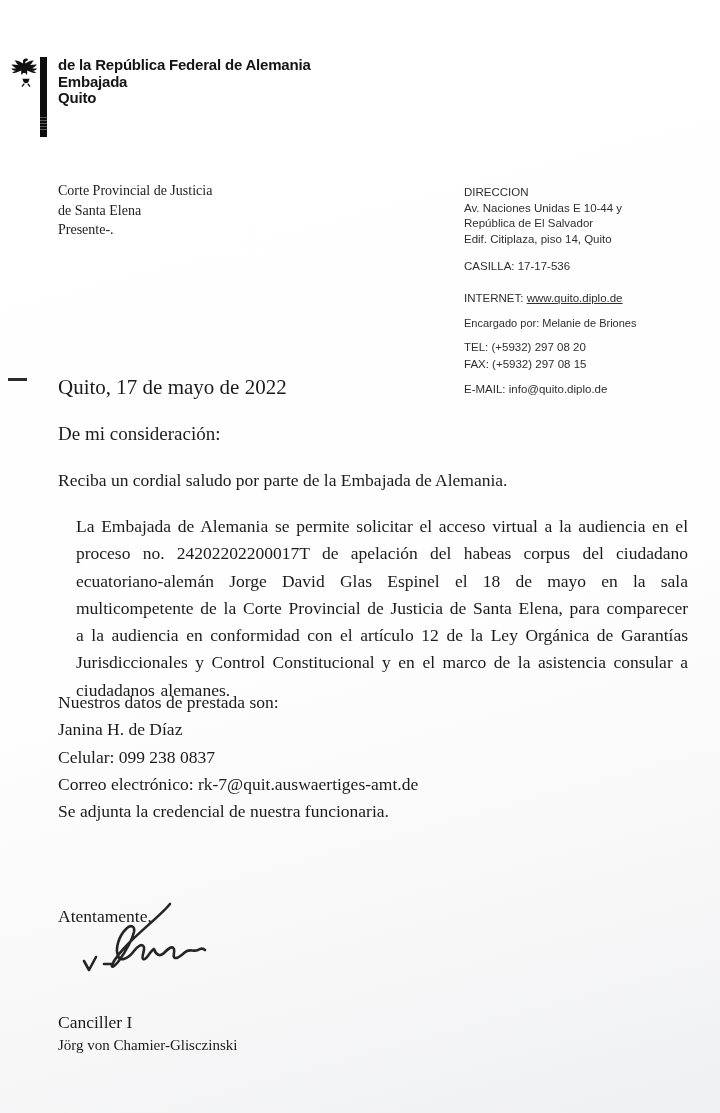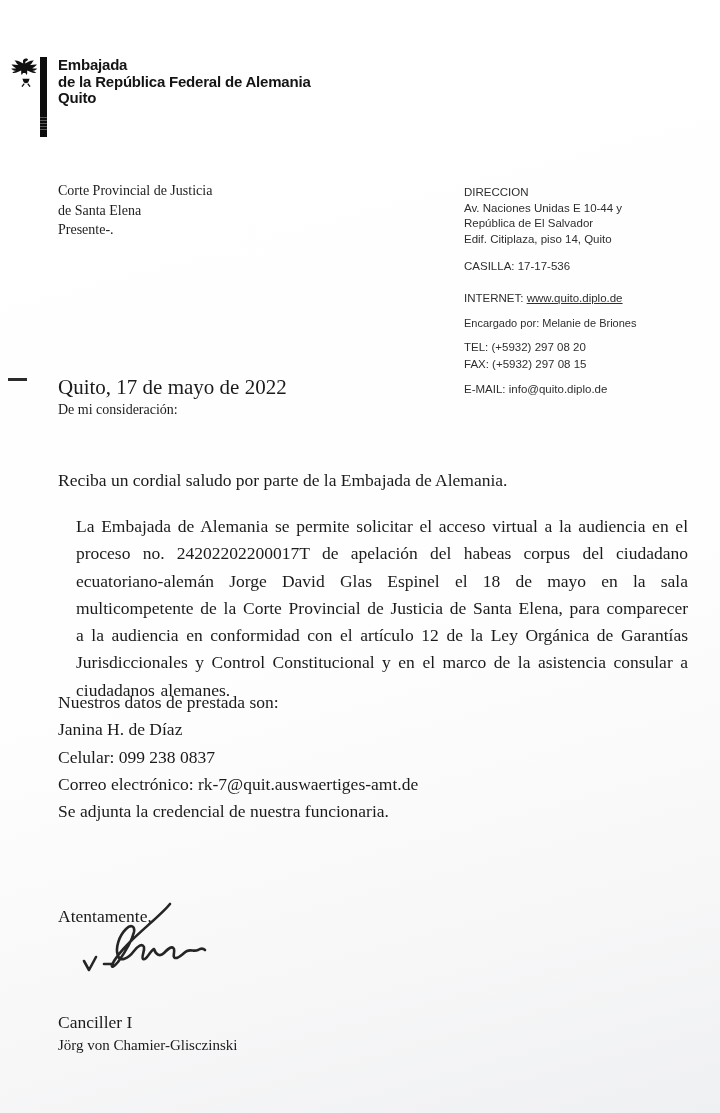--- a/index.html
+++ b/index.html
@@ -39,21 +39,21 @@
   .rc-internet .url{text-decoration:underline;}
   .rc-encargado{top:316px;font-size:11px;}
   .rc-telfax{top:339px;line-height:17px;}
   .rc-email{top:382px;}
 
   
   .fold-mark{position:absolute;left:8px;top:378px;width:19px;height:2.5px;background:#2b2b2b;}
 
   
   .date-line{position:absolute;left:58px;top:375px;font-size:21px;}
-  .salutation{position:absolute;left:58px;top:402px;font-size:14px;}
+  .salutation{position:absolute;left:58px;top:423px;font-size:19px;}
   .greeting{position:absolute;left:58px;top:470px;font-size:17.5px;}
   .para-main{
     position:absolute;left:76px;top:513px;width:612px;
     font-size:17.5px;line-height:27.3px;text-align:justify;
     word-spacing:1.5px;margin:0;
   }
   .contact-block{position:absolute;left:58px;top:689px;font-size:17.5px;line-height:27.3px;}
   .thanks{position:absolute;left:58px;top:862px;font-size:17.5px;}
   .closing{position:absolute;left:58px;top:906px;font-size:17.5px;}
 
@@ -76,22 +76,22 @@
         <path d="M17.5 31.5l-2.6 3.1 1.3.9 2.4-3.2zM22.5 31.5l2.6 3.1-1.3.9-2.4-3.2z"></path>
       </g>
     </svg>
   </div>
 
   <div class="head-bar">
     <div class="bar-marks"></div>
   </div>
 
   <div class="head-text sans">
+    <div>de la República Federal de Alemania</div>
     <div>Embajada</div>
-    <div>de la República Federal de Alemania</div>
     <div>Quito</div>
   </div>
 
   <div class="recipient serif">
     <div>Corte Provincial de Justicia</div>
     <div>de Santa Elena</div>
     <div>Presente-.</div>
   </div>
 
   <div class="rc rc-dir sans">

